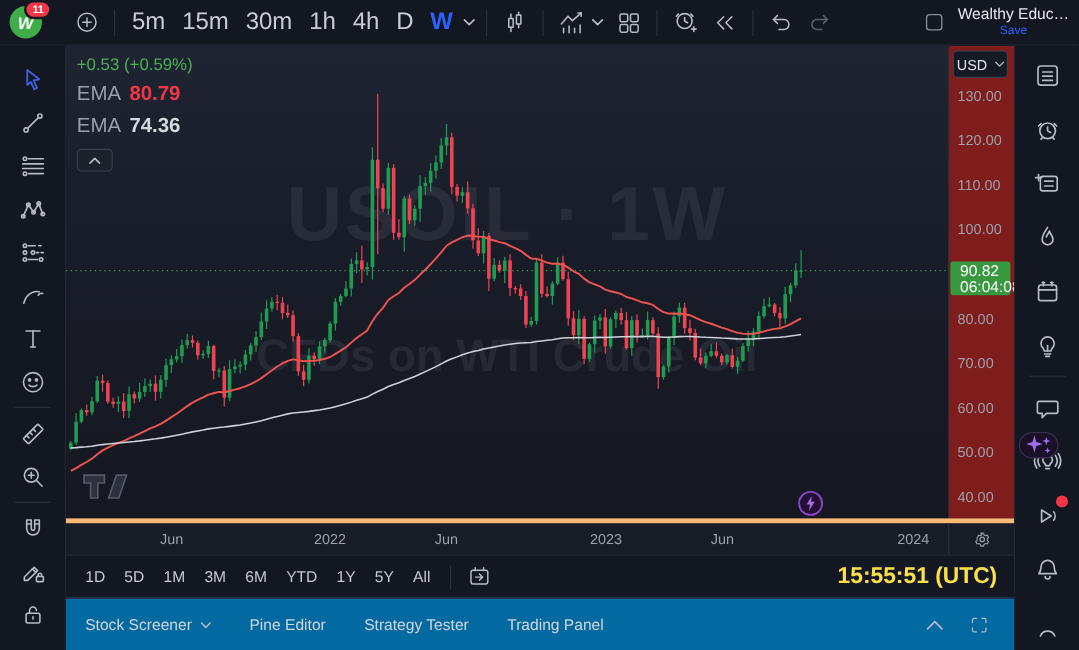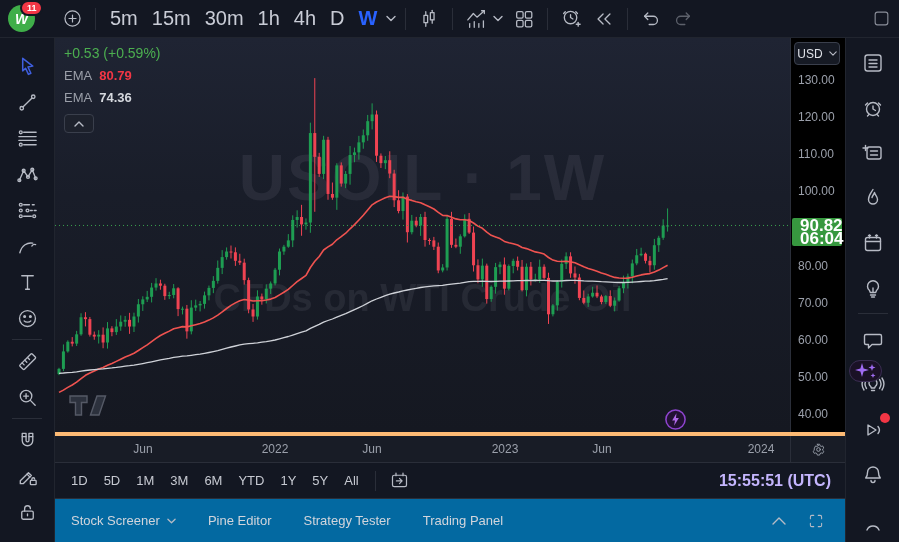--- a/index.html
+++ b/index.html
@@ -42,45 +42,45 @@
   .chart-area{position:relative;flex:1;min-height:0}
   .plot{position:absolute;left:0;top:0;right:55px;bottom:30px;overflow:hidden;cursor:crosshair;
     background:linear-gradient(180deg,#1f2433 0%,#191d29 40%,#151821 100%)}
   .chart-svg{position:absolute;left:0;top:0;z-index:1}
   .wm1,.wm2{position:absolute;left:50%;transform:translate(-50%,-50%);white-space:nowrap;
     color:rgba(160,166,182,.11);font-weight:600;z-index:0}
   .wm1{top:140px;font-size:64px;letter-spacing:2px}
   .wm2{top:260px;font-size:38px}
   .legend{position:absolute;left:9px;top:7px;z-index:3}
   .legend .chg{font-size:14px;color:#4caf50;font-weight:500}
-  .lrow{display:flex;gap:7px;margin-top:7px;font-size:13px;color:#9b9fa9}
+  .lrow{display:flex;gap:7px;margin-top:7px;font-size:17px;color:#9b9fa9}
   .lrow .val{font-weight:600}
   .collapse-btn{margin-top:9px;width:30px;height:19px;border:1px solid #3a3f4c;border-radius:4px;
     background:#1d212c;display:flex;align-items:center;justify-content:center;cursor:pointer}
   .tvlogo{position:absolute;left:13px;top:352px;z-index:2;opacity:.9}
   .event-badge{position:absolute;left:609px;top:370px;width:23px;height:23px;z-index:2;cursor:pointer}
   
   .pscale{position:absolute;right:0;top:0;width:55px;bottom:30px;border-left:1px solid #2a2e39;
-    background:#000000;z-index:2;cursor:ns-resize}
+    background:#7f1d1d;z-index:2;cursor:ns-resize}
   .usd{position:absolute;top:4px;left:3px;right:5px;height:23px;border:1px solid #3a3f4c;border-radius:4px;
     background:#161a24;display:flex;align-items:center;justify-content:center;gap:6px;font-size:12px;color:#dfe2e8;cursor:pointer}
   .ptick{position:absolute;left:7px;transform:translateY(-50%);font-size:12px;color:#9ba0ab}
   .price-badge{position:absolute;left:1px;right:3px;border-radius:2px;padding:1px 8px;
-    font-size:17px;font-weight:700;line-height:13px;color:#fff;z-index:3}
+    font-size:13px;font-weight:400;line-height:13px;color:#fff;z-index:3}
   
   .taxis{position:absolute;left:0;right:0;bottom:0;height:30px;border-top:4px solid #fdba74;
     background:#181c26;display:flex;z-index:2}
   .taxis-labels{position:relative;flex:1;cursor:ew-resize}
   .ttick{position:absolute;top:50%;transform:translate(-50%,-50%);font-size:12px;color:#9ba0ab}
   .taxis-corner{width:55px;border-left:1px solid #2a2e39;display:flex;align-items:center;justify-content:center;cursor:pointer}
   
   .range-bar{height:36px;border-top:1px solid #2a2e39;background:#131722;display:flex;align-items:center;padding:0 8px}
   .range-btn{padding:4px 8px;font-size:13px;color:#c6c9d1;font-weight:500;flex:none;cursor:pointer}
   .rb-sep{width:1px;height:20px;background:#2a2e39;margin:0 8px;flex:none}
-  .clock{margin-left:auto;font-size:16px;font-weight:700;color:#c4b5fd;padding-right:6px}
+  .clock{margin-left:auto;font-size:19px;font-weight:700;color:#fde047;padding-right:6px}
   
   .tabs-bar{height:44px;border-top:1px solid #2a2e39;background:#0369a1;display:flex;align-items:center;padding:0 16px}
   .tab{font-size:13px;color:#d2d5dc;display:flex;align-items:center;gap:7px;margin-right:32px;cursor:pointer;flex:none}
   .tabs-right{margin-left:auto;display:flex;align-items:center;gap:20px;padding-right:4px}
 </style>
 </head>
 <body>
 
 <div class="topbar">
   <div class="logo">W
@@ -167,20 +167,24 @@
   <div class="tb-btn dim">
     <svg class="ic" width="22" height="22" viewBox="0 0 24 24">
       <path d="M15.5 5.5 L19 9 L15.5 12.5"></path>
         <path d="M19 9 H9.5 a4.5 4.5 0 0 0 0 9 H14"></path>
       </svg>
   </div>
   <div class="savebox">
     <svg class="ic" width="19" height="19" viewBox="0 0 24 24" style="stroke:#8a8e99">
       <rect x="4" y="4" width="16" height="16" rx="3"></rect>
       </svg>
+    <div class="layout-name">
+      <div class="nm">Wealthy Educ…</div>
+      <div class="sv">Save</div>
+    </div>
   </div>
 </div>
 
 <div class="left-rail">
   <div class="rail-cell">
     <svg class="ic" width="23" height="23" viewBox="0 0 24 24" style="stroke:#3f5fe0;stroke-width:1.6">
       <path d="M7 3.5 L17.5 11.5 L12.5 12.5 L15.5 19 L13 20.2 L10 13.8 L7 16.5 Z"></path>
       </svg>
   </div>
   <div class="rail-cell">

